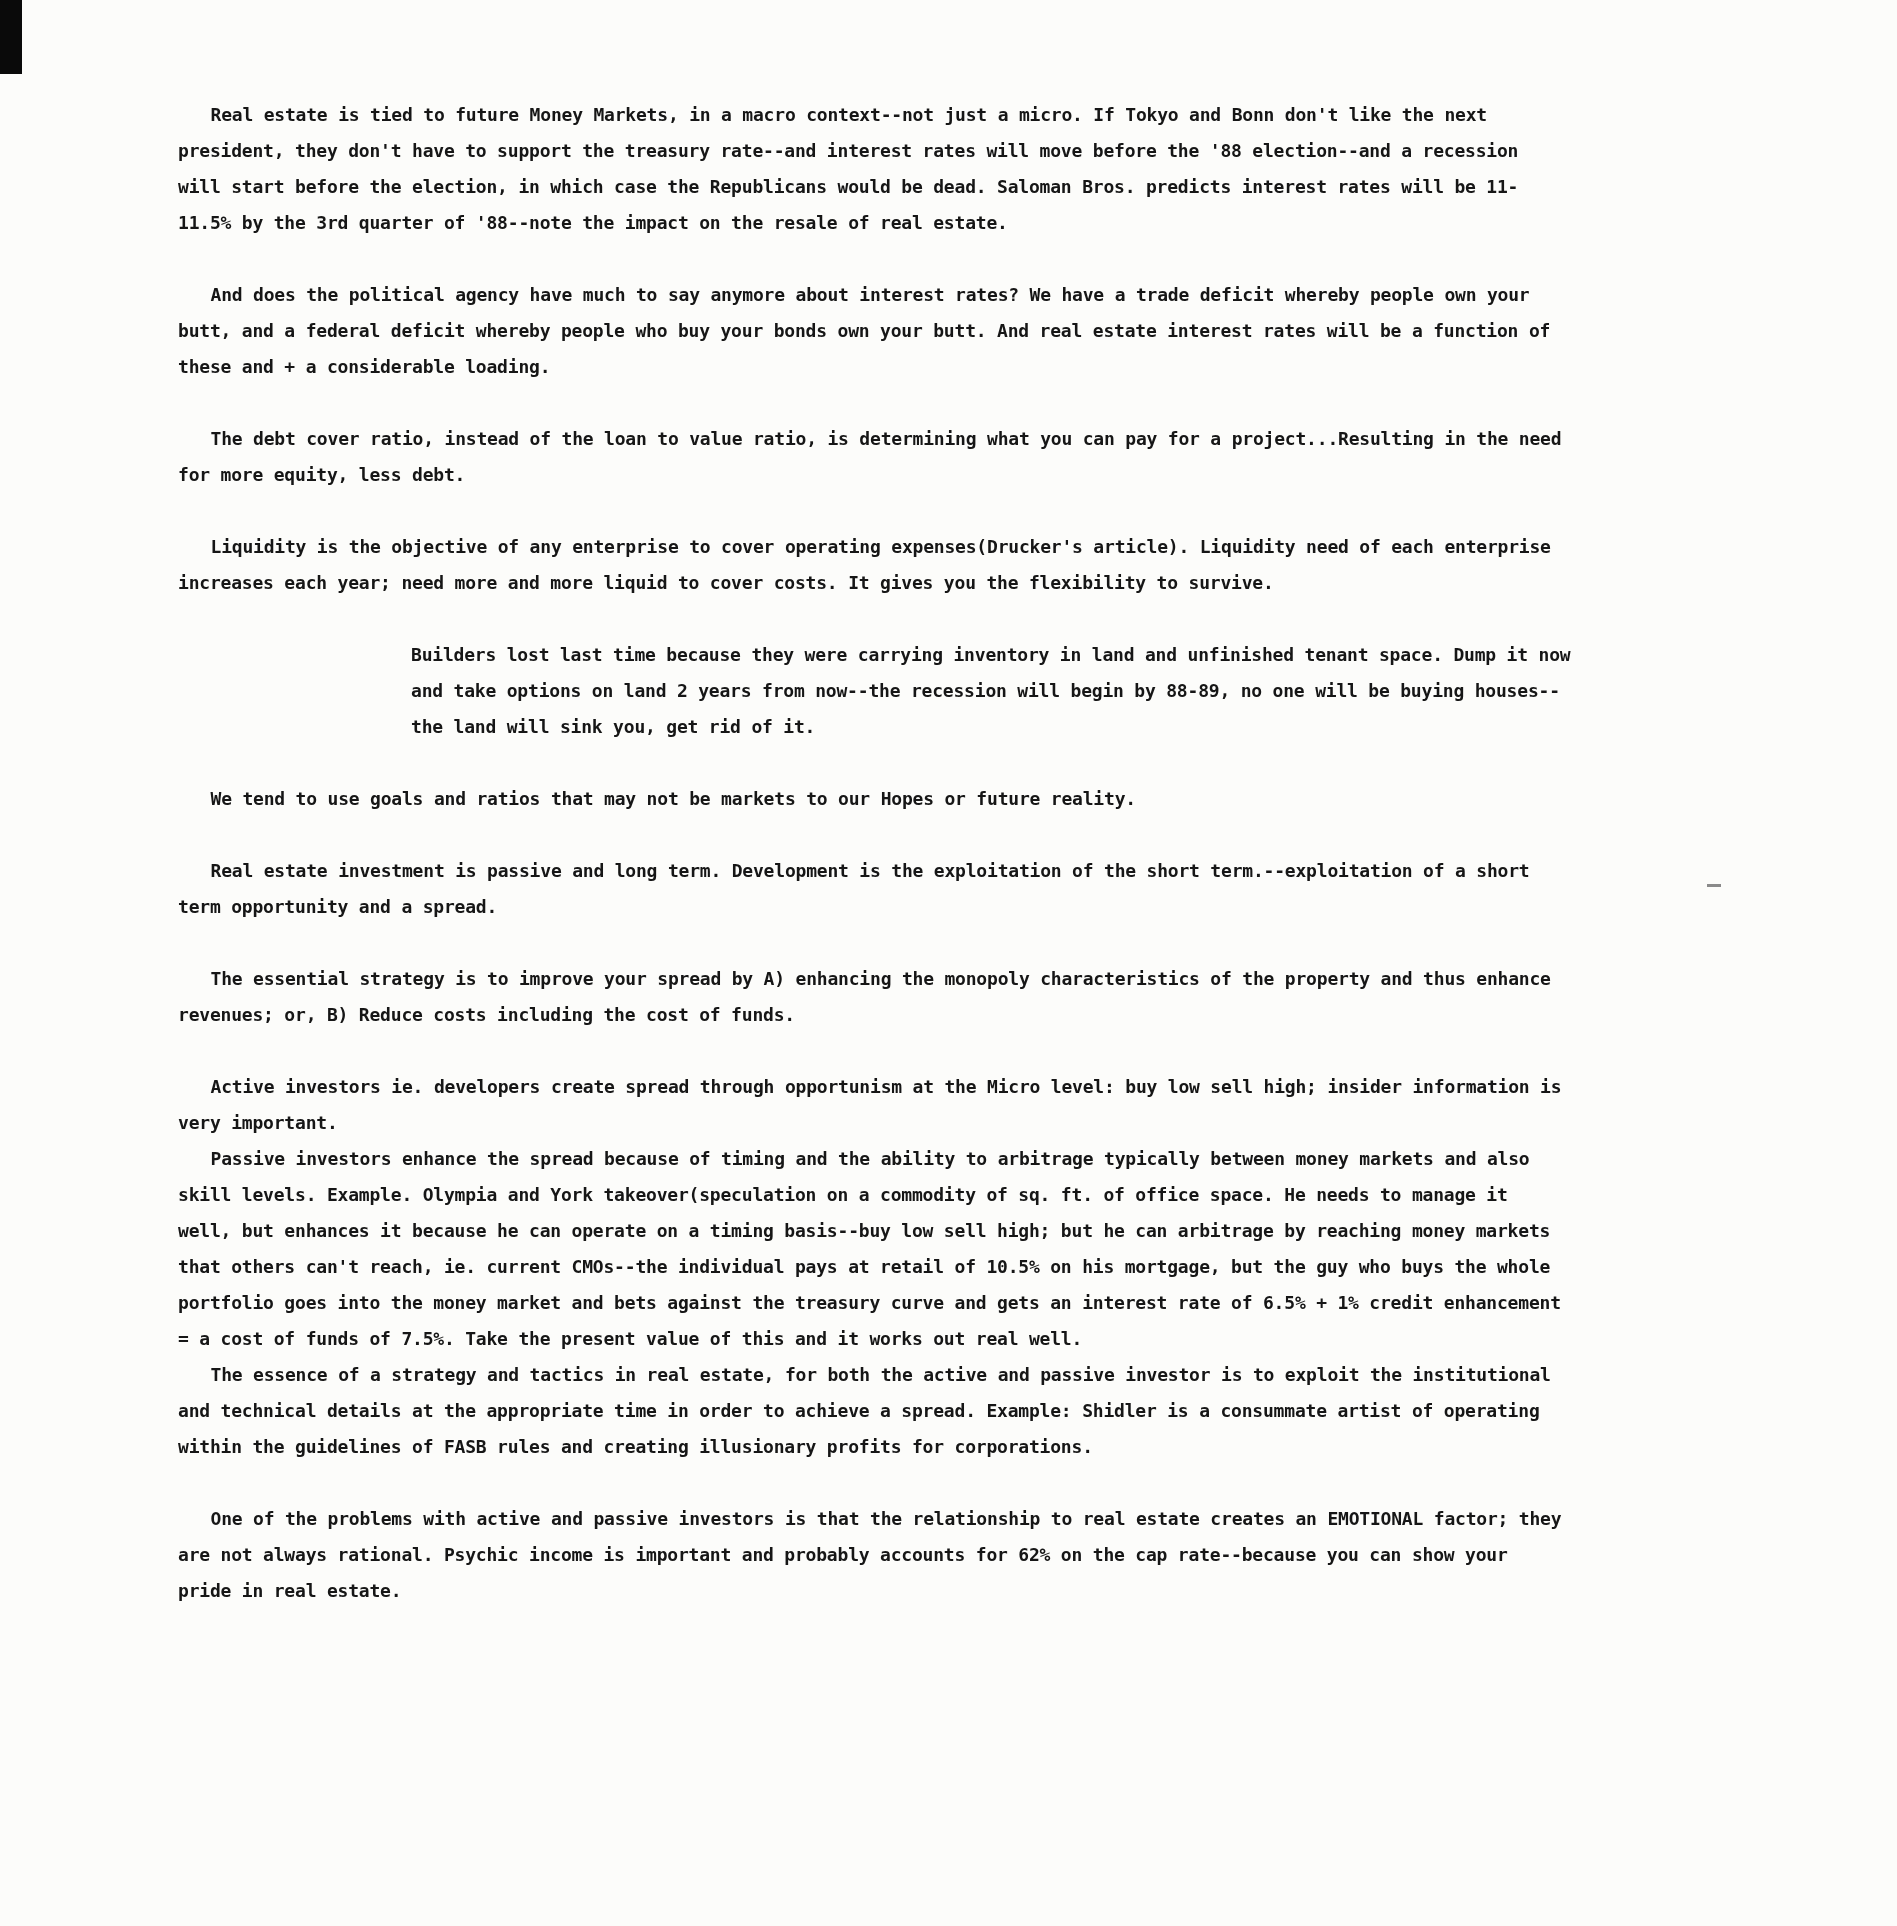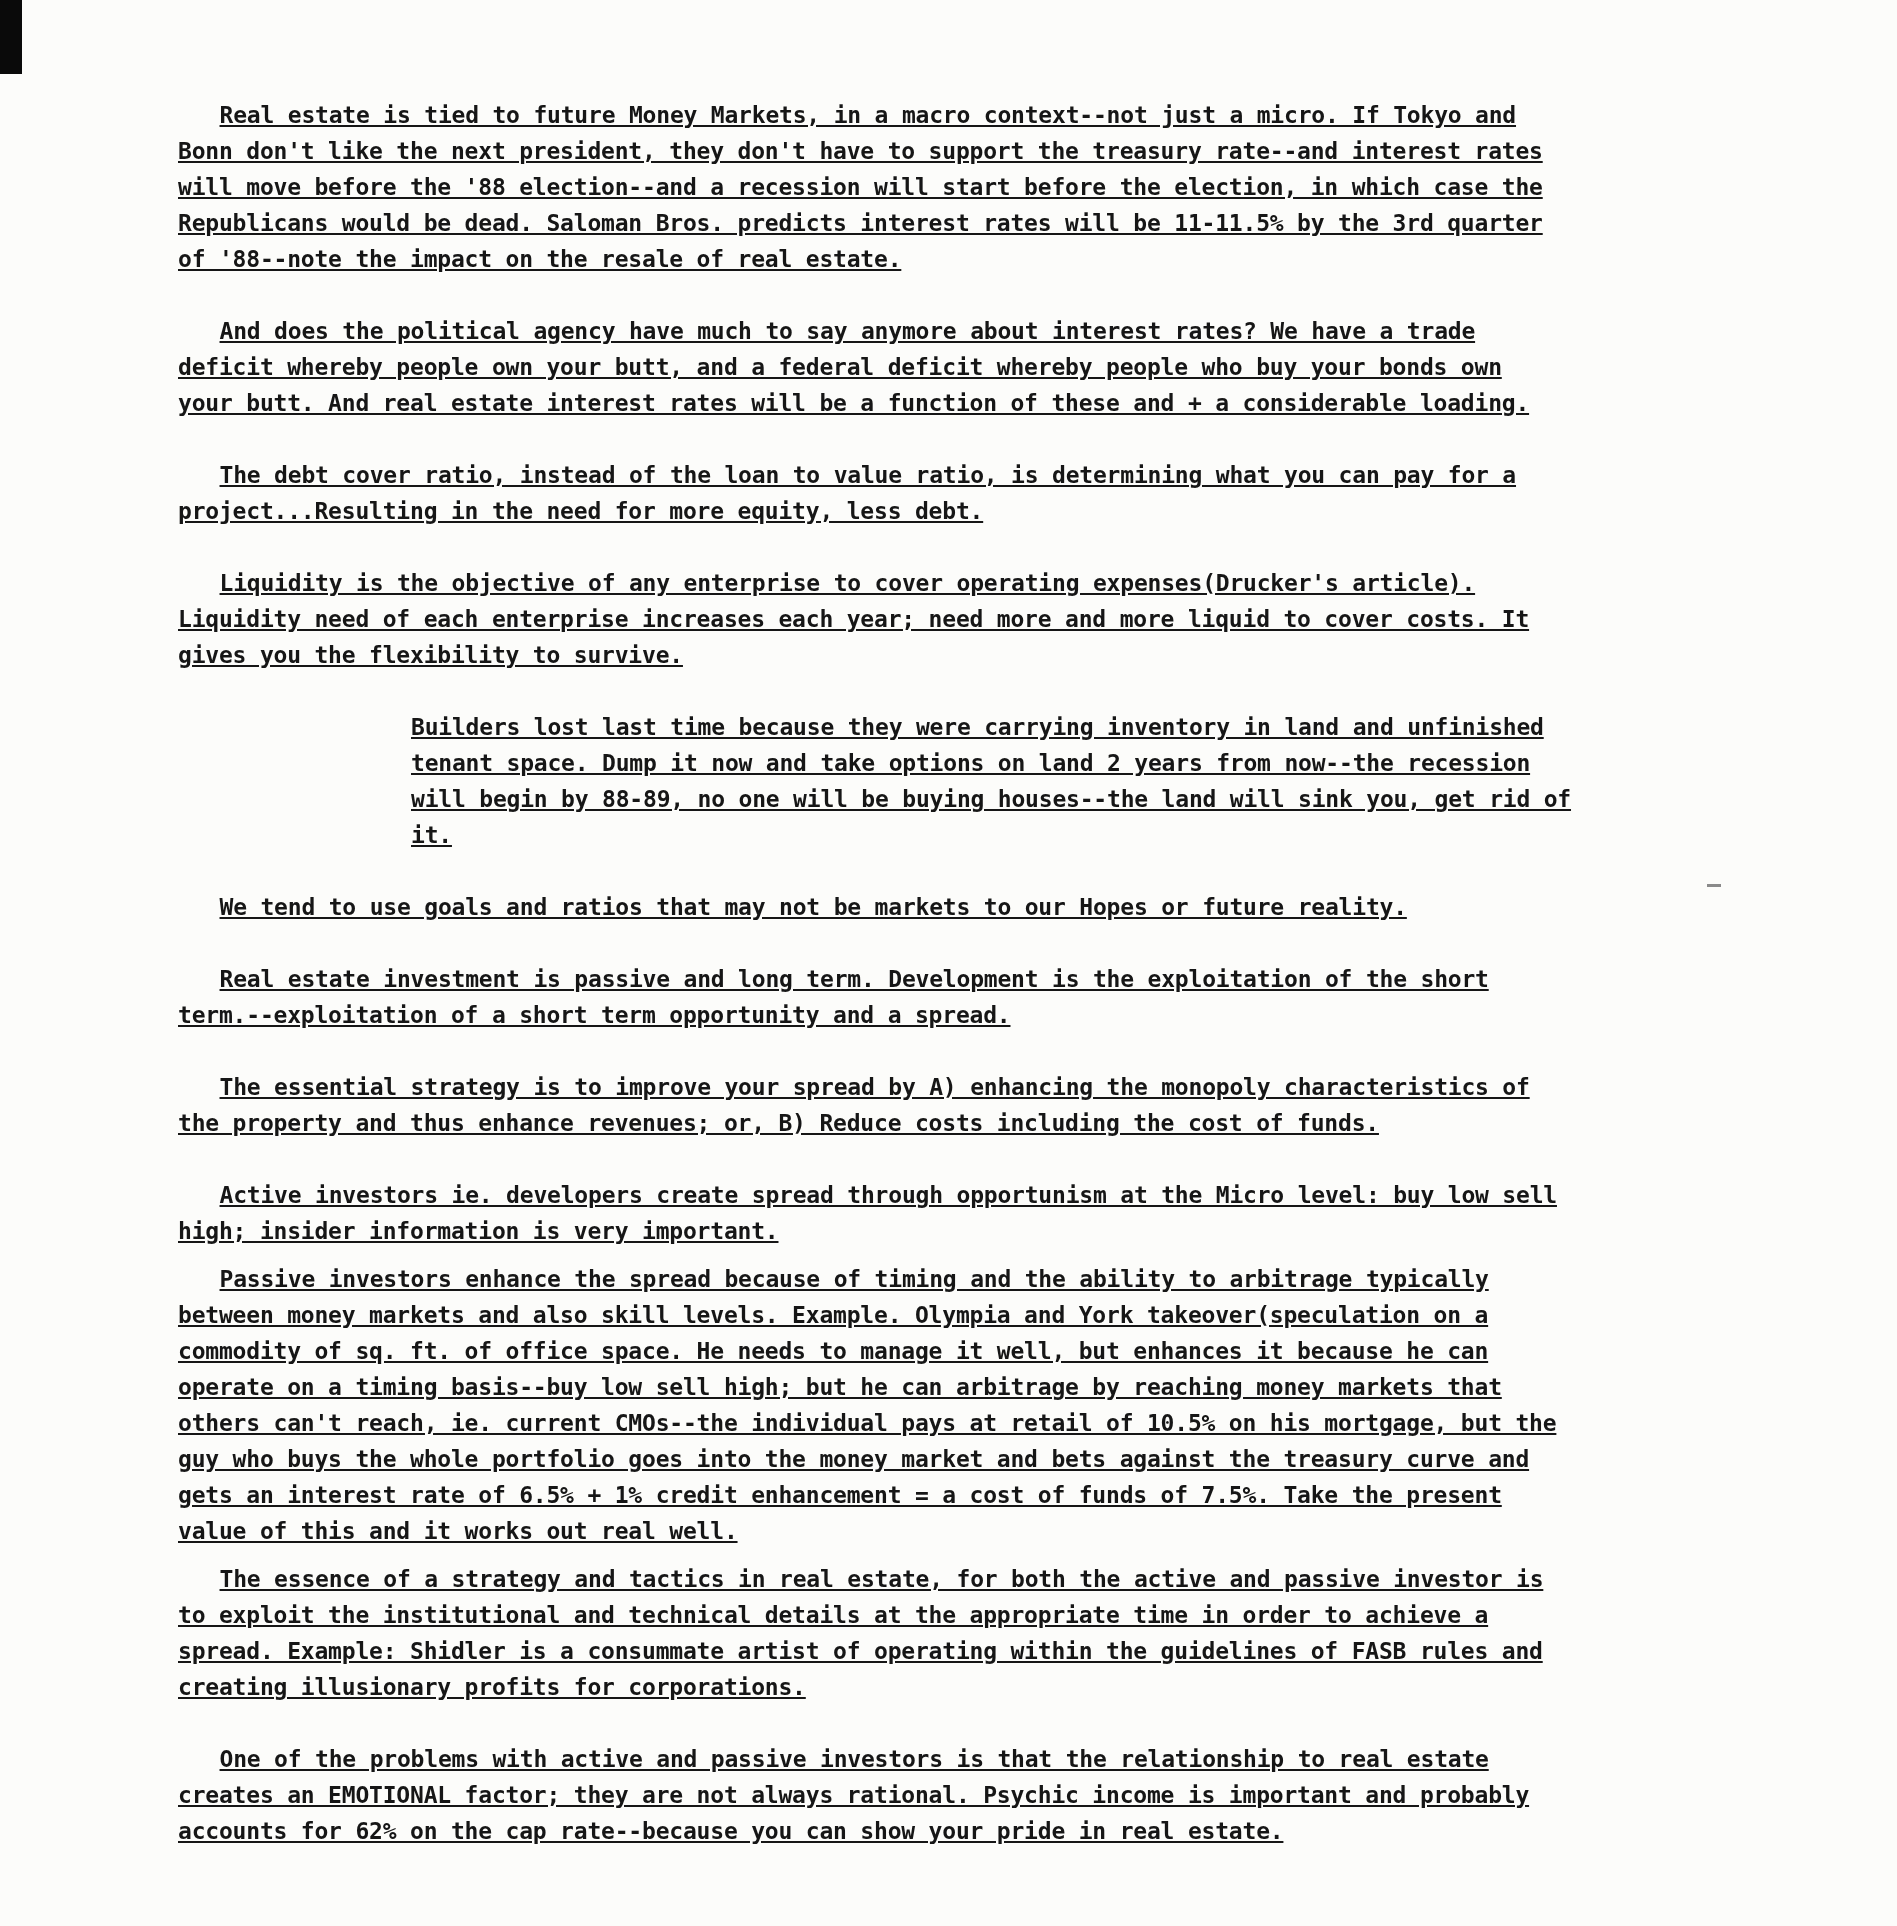--- a/index.html
+++ b/index.html
@@ -15,31 +15,30 @@
     overflow: hidden;
     font-family: "DejaVu Sans Mono", "Liberation Mono", monospace;
     font-weight: 700;
     color: #161616;
   }
   .content {
     position: absolute;
     left: 178px;
     top: 97px;
     width: 1387px;
-    font-size: 23px;
+    font-size: 18px;
     line-height: 36px;
     letter-spacing: -0.2px;
-    text-decoration: underline;
   }
   .para {
     margin: 36px 0 0 0;
     text-indent: 3ch;
   }
   .para.first { margin-top: 0; }
-  .para.tight { margin-top: 12px; }
+  .para.tight { margin-top: 0; }
   .quote {
     margin: 36px 0 0 233px;
     width: 1160px;
     text-indent: 0;
   }
   .artifact-topleft {
     position: absolute;
     left: 0;
     top: 0;
     width: 22.3px;

